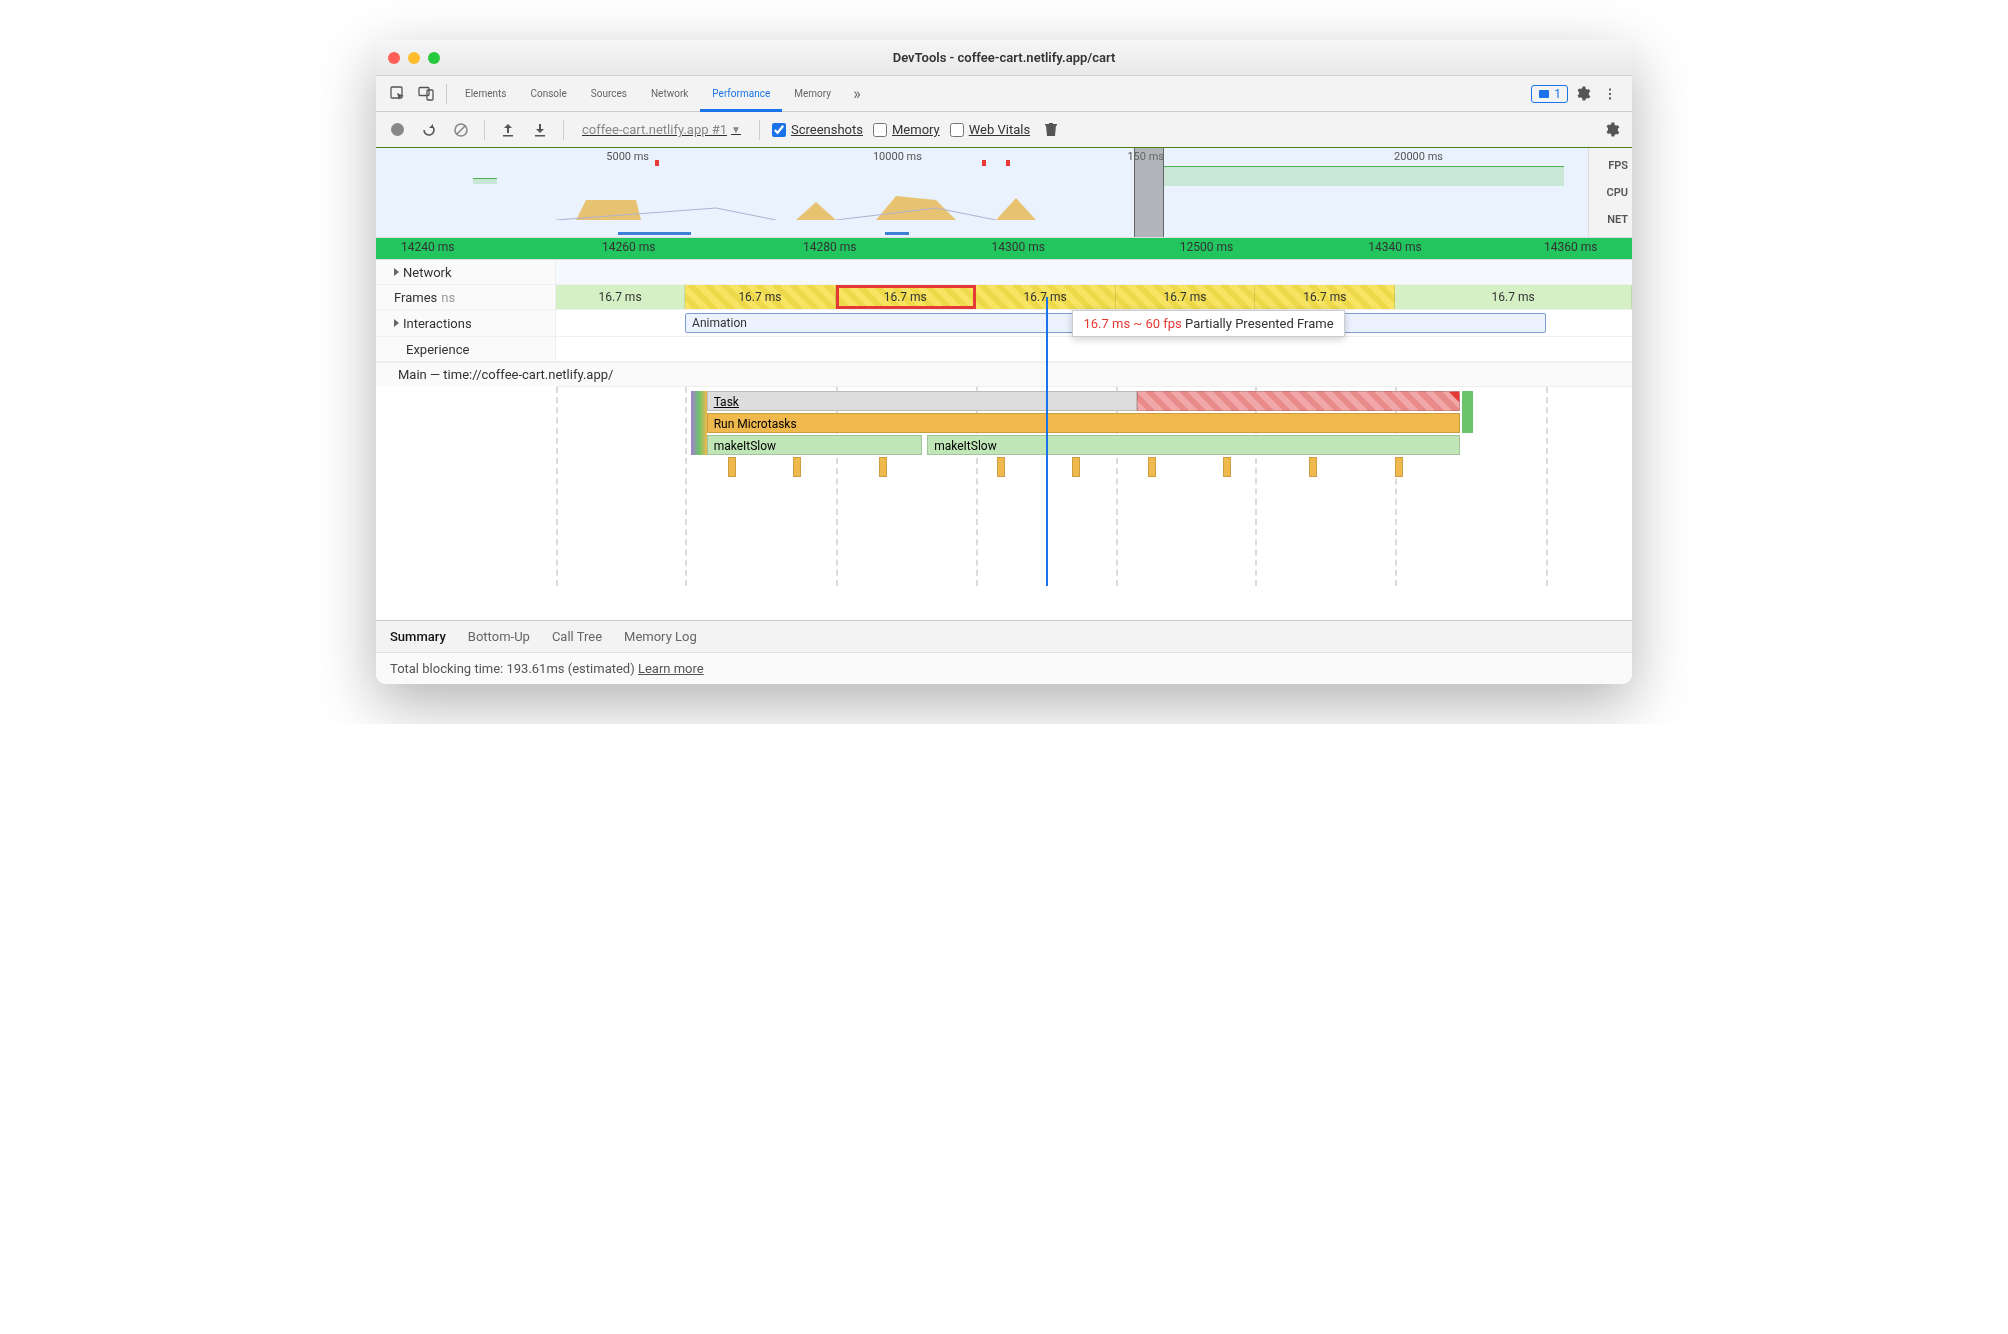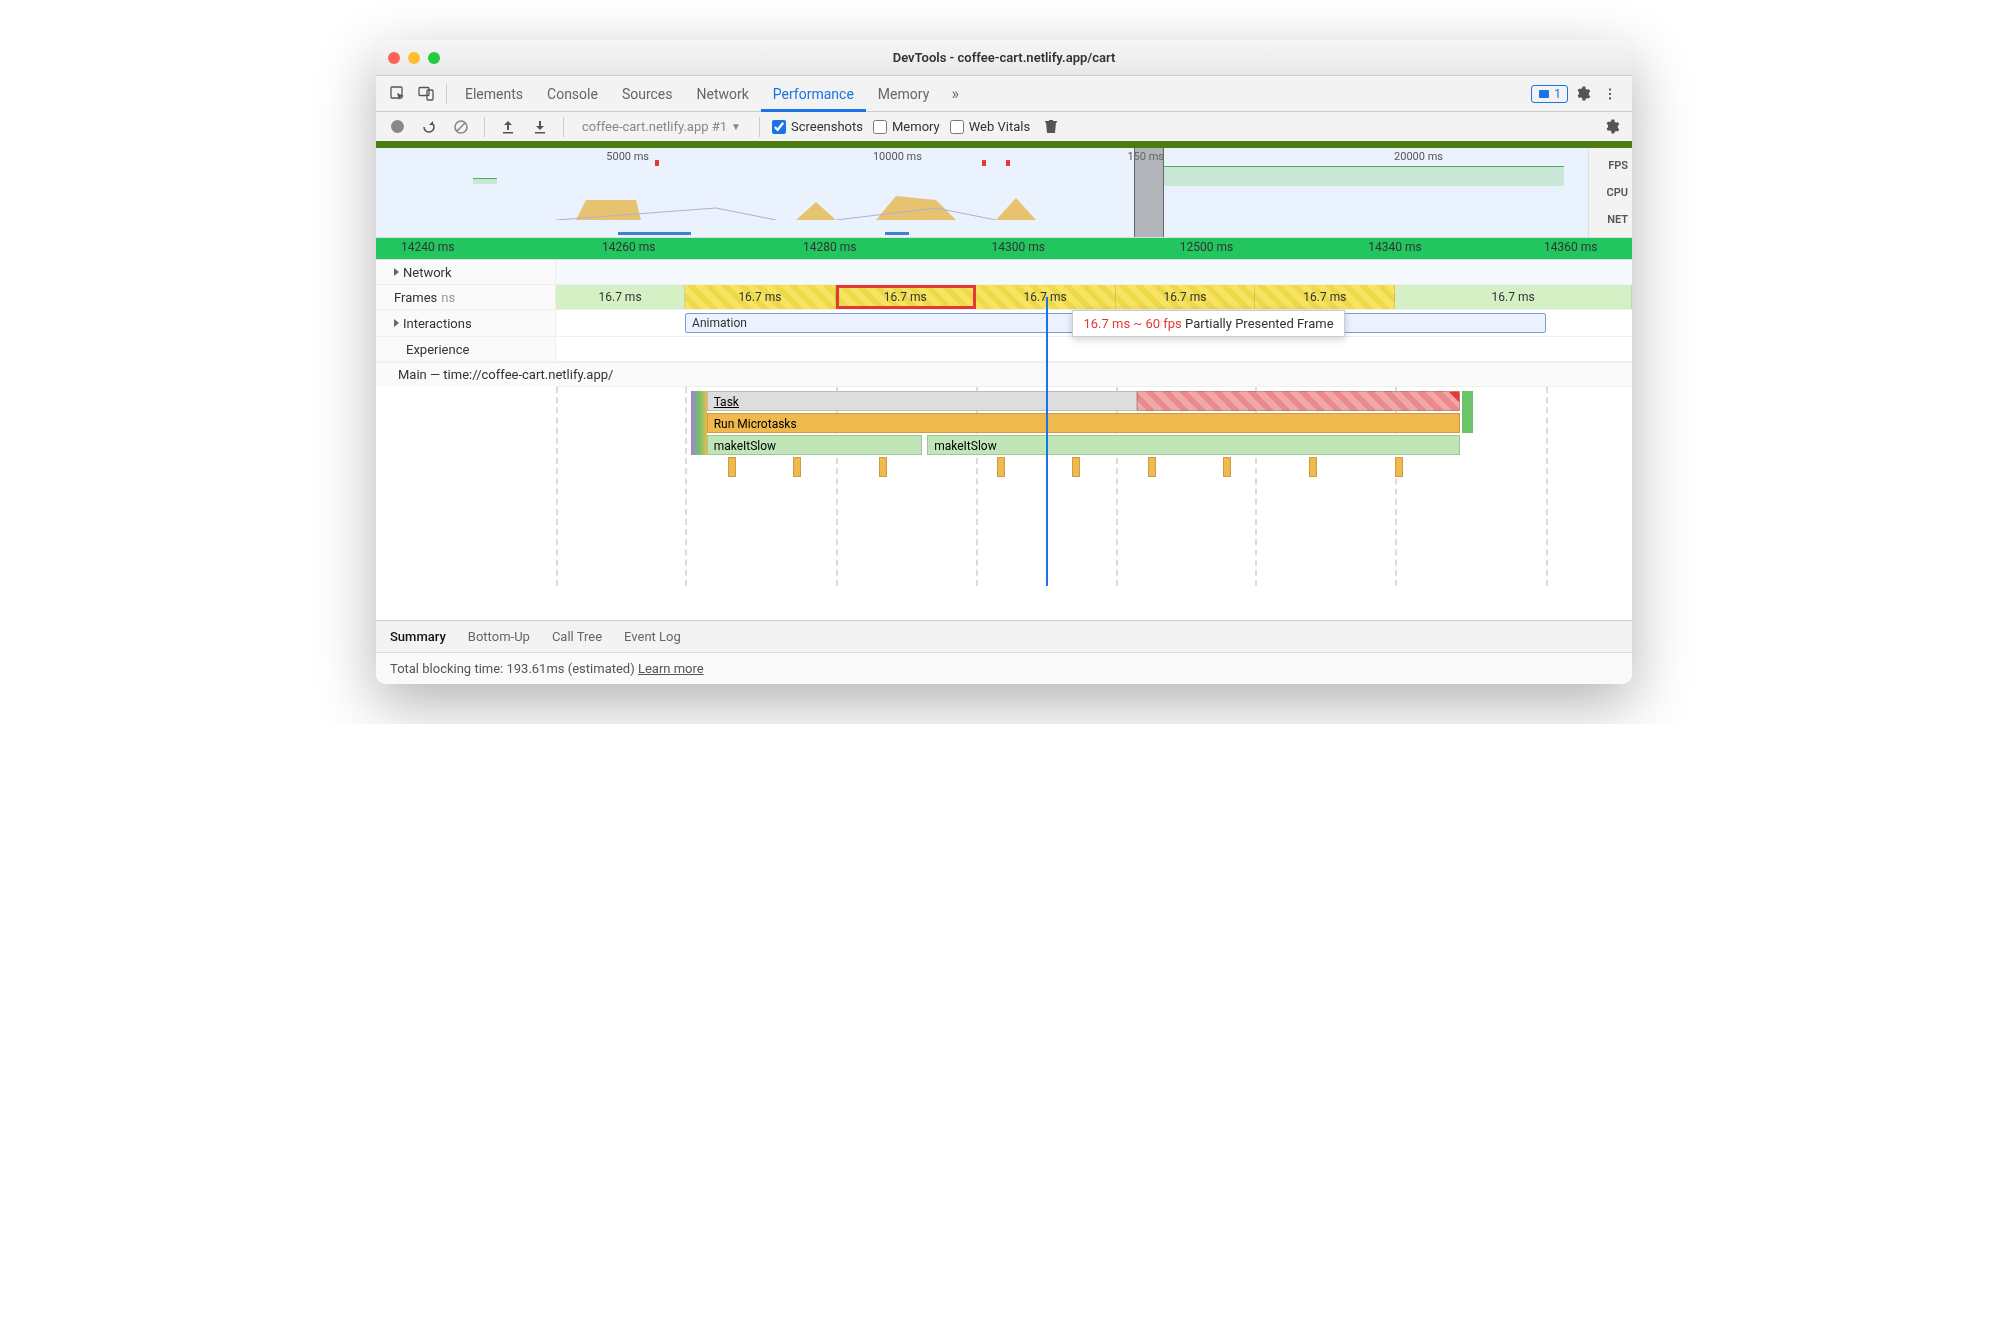--- a/index.html
+++ b/index.html
@@ -10,27 +10,27 @@
 .traffic { display: flex; gap: 8px; }
 .traffic span { width: 12px; height: 12px; border-radius: 50%; display: block; }
 .tl-close { background: #ff5f56; }
 .tl-min { background: #ffbd2e; }
 .tl-max { background: #27c93f; }
 .titlebar .title { position: absolute; left: 0; right: 0; text-align: center; font-weight: 600; font-size: 13px; color: #333; pointer-events: none; }
 
 .tabs { display: flex; align-items: center; height: 36px; border-bottom: 1px solid #ccc; padding: 0 8px; background: #f3f3f3; }
 .tabs .icon-btn { width: 28px; height: 28px; display: flex; align-items: center; justify-content: center; color: #555; cursor: pointer; border-radius: 3px; }
 .tabs .sep { width: 1px; height: 20px; background: #ccc; margin: 0 6px; }
-.tabs .tab { padding: 0 12px; height: 36px; line-height: 36px; color: #666; cursor: pointer; font-size: 14px; }
+.tabs .tab { padding: 0 12px; height: 36px; line-height: 36px; color: #666; cursor: pointer; font-size: 10px; }
 .tabs .tab.active { color: #1a73e8; border-bottom: 3px solid #1a73e8; }
 .tabs .spacer { flex: 1; }
 .tabs .badge { border: 1px solid #1a73e8; color: #1a73e8; border-radius: 3px; padding: 1px 6px; font-size: 12px; display: flex; align-items: center; gap: 4px; }
 .badge svg { fill: #1a73e8; }
 
-.toolbar { display: flex; align-items: center; height: 36px; border-bottom: 7px solid #4d7c0f; padding: 0 10px; gap: 10px; background: #f3f3f3; }
+.toolbar { display: flex; align-items: center; height: 36px; border-bottom: 1px solid #4d7c0f; padding: 0 10px; gap: 10px; background: #f3f3f3; text-decoration: underline; }
 .toolbar .tbtn { width: 22px; height: 22px; display: flex; align-items: center; justify-content: center; color: #555; cursor: pointer; }
 .toolbar .sep { width: 1px; height: 20px; background: #ccc; margin: 0 2px; }
 .toolbar .record { width: 13px; height: 13px; border-radius: 50%; background: #888; }
 .toolbar select, .toolbar .select-like { color: #888; font-size: 13px; padding: 2px 6px; background: transparent; border: none; display: flex; align-items: center; gap: 4px; }
 .toolbar label { display: flex; align-items: center; gap: 5px; font-size: 13px; color: #333; }
 .toolbar input[type=checkbox] { width: 14px; height: 14px; accent-color: #1a73e8; }
 
 .overview { height: 90px; border-bottom: 1px solid #ddd; background: #f8fbff; position: relative; display: flex; }
 .overview .lanes { flex: 1; position: relative; background: #eaf2fd; }
 .overview .labels { width: 44px; background: #f3f3f3; border-left: 1px solid #ddd; display: flex; flex-direction: column; justify-content: space-around; padding: 4px 4px; font-size: 11px; font-weight: 600; color: #555; text-align: right; }
@@ -307,21 +307,21 @@
       <div class="bar b-tiny" style="left:62%;background:#f0b94d;"></div>
       <div class="bar b-tiny" style="left:70%;background:#f0b94d;"></div>
       <div class="bar b-tiny" style="left:78%;background:#f0b94d;"></div>
     </div>
   </div>
 
   <div class="bottom-tabs">
     <span class="active">Summary</span>
     <span>Bottom-Up</span>
     <span>Call Tree</span>
-    <span>Event Log</span>
+    <span>Memory Log</span>
   </div>
 
   <div class="footer">
     <span>Total blocking time: 193.61ms (estimated)</span>
     <a>Learn more</a>
   </div>
 
 </div>
 
 </body></html>

